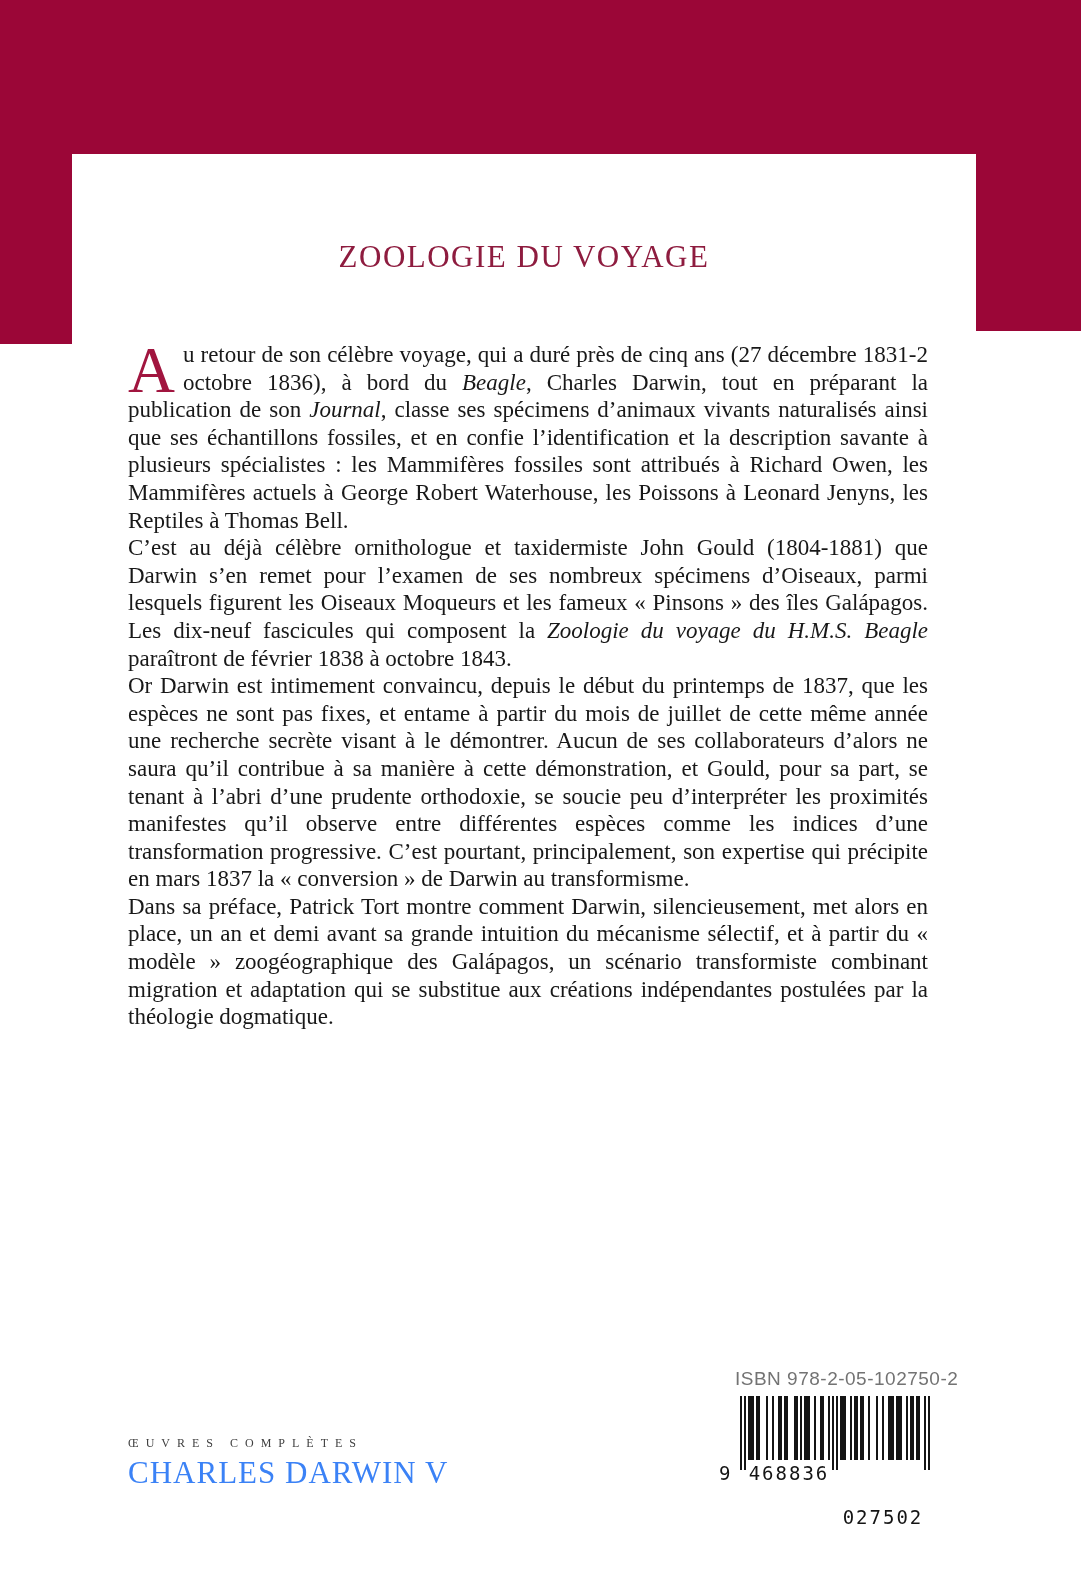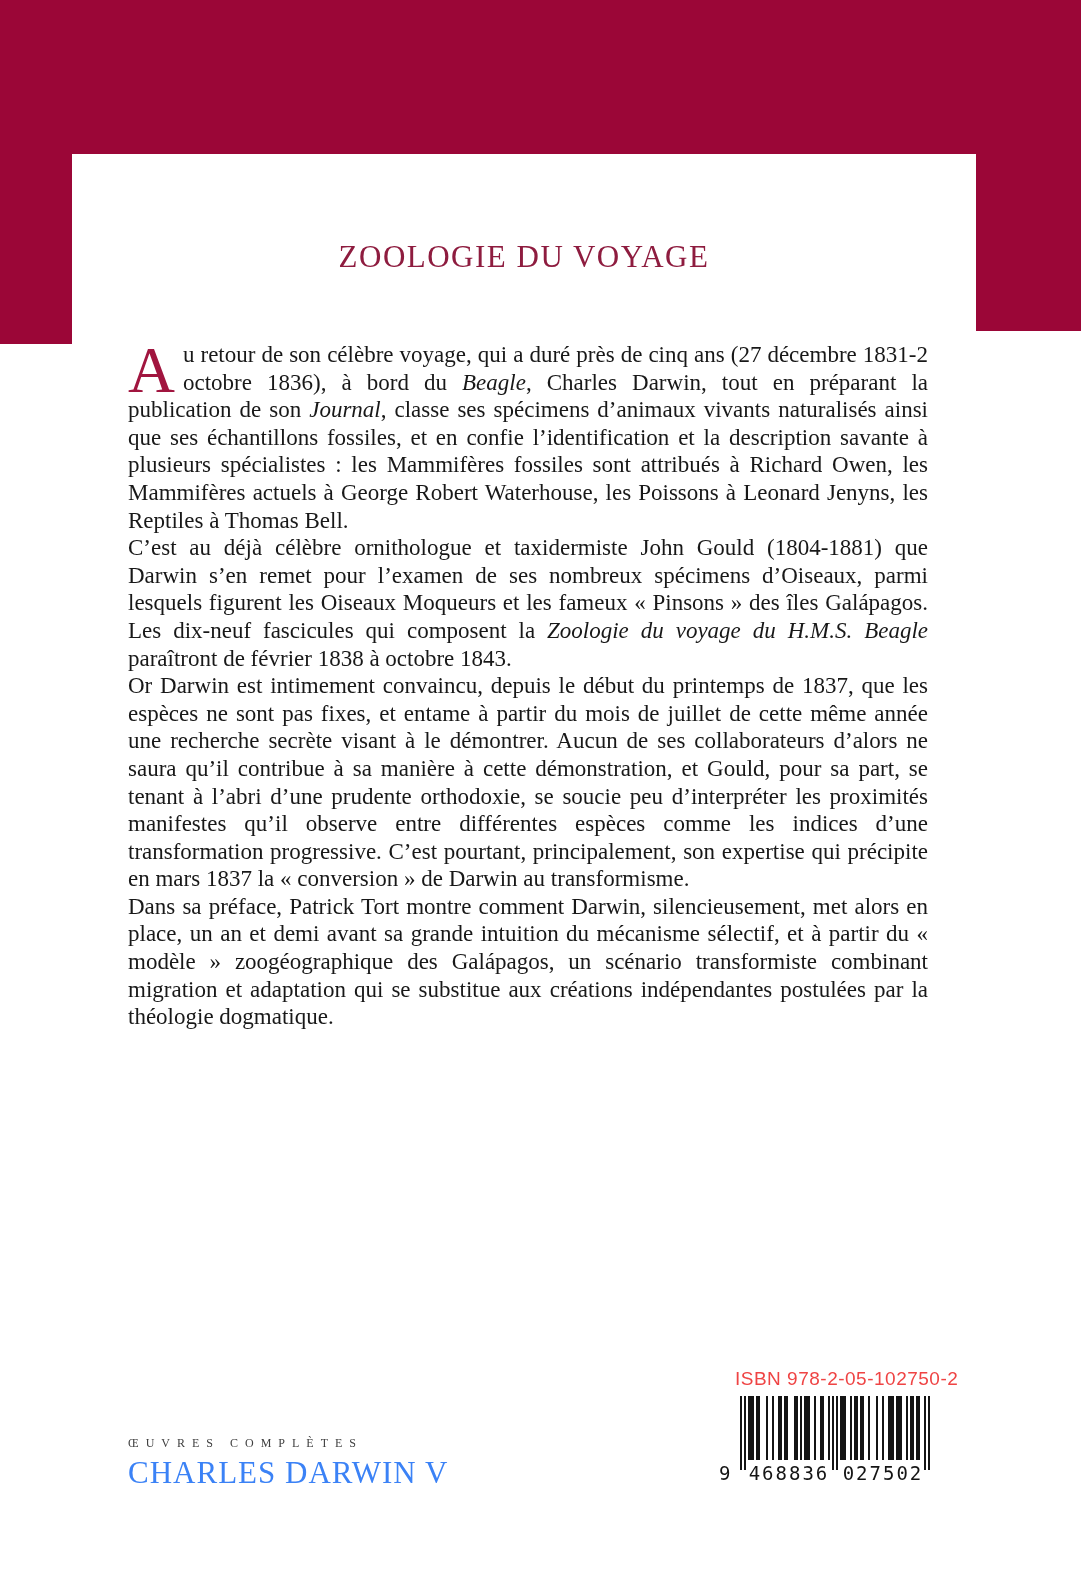--- a/index.html
+++ b/index.html
@@ -71,36 +71,36 @@
     margin-top: 4px;
   }
 
   #barcode-block { position: absolute; left: 715px; top: 1368px; width: 230px; height: 130px; background: #ffffff; }
   #isbn-label {
     position: absolute; left: 20px; top: 0; width: 200px;
     text-align: center;
     font-family: "Liberation Sans", sans-serif;
     font-size: 19px;
     letter-spacing: 0.5px;
-    color: #ef4444;
+    color: #737373;
     white-space: nowrap;
   }
   #barcode-bars { position: absolute; left: 25px; top: 28px; width: 190px; height: 74px; }
   #barcode-bars .bar { position: absolute; top: 0; width: 2px; height: 64px; background: #141414; }
   #barcode-bars .bar.guard { height: 74px; }
   .bc-digit {
     position: absolute;
     font-family: "DejaVu Sans Mono", monospace;
     font-size: 19px;
     color: #141414;
     top: 94px;
   }
   #bc-digit-first { left: 4px; }
   #bc-digit-left  { left: 31px; width: 86px; text-align: center; letter-spacing: 2px; }
-  #bc-digit-right { left: 125px; width: 86px; text-align: center; letter-spacing: 2px; }
+  #bc-digit-right { left: 125px; width: 86px; text-align: center; letter-spacing: 2px; margin-top: 44px; }
 </style>
 </head>
 <body>
 
 <div id="canvas">
 
   <div id="frame-top" class="frame"></div>
   <div id="frame-left" class="frame"></div>
   <div id="frame-right" class="frame"></div>
 

